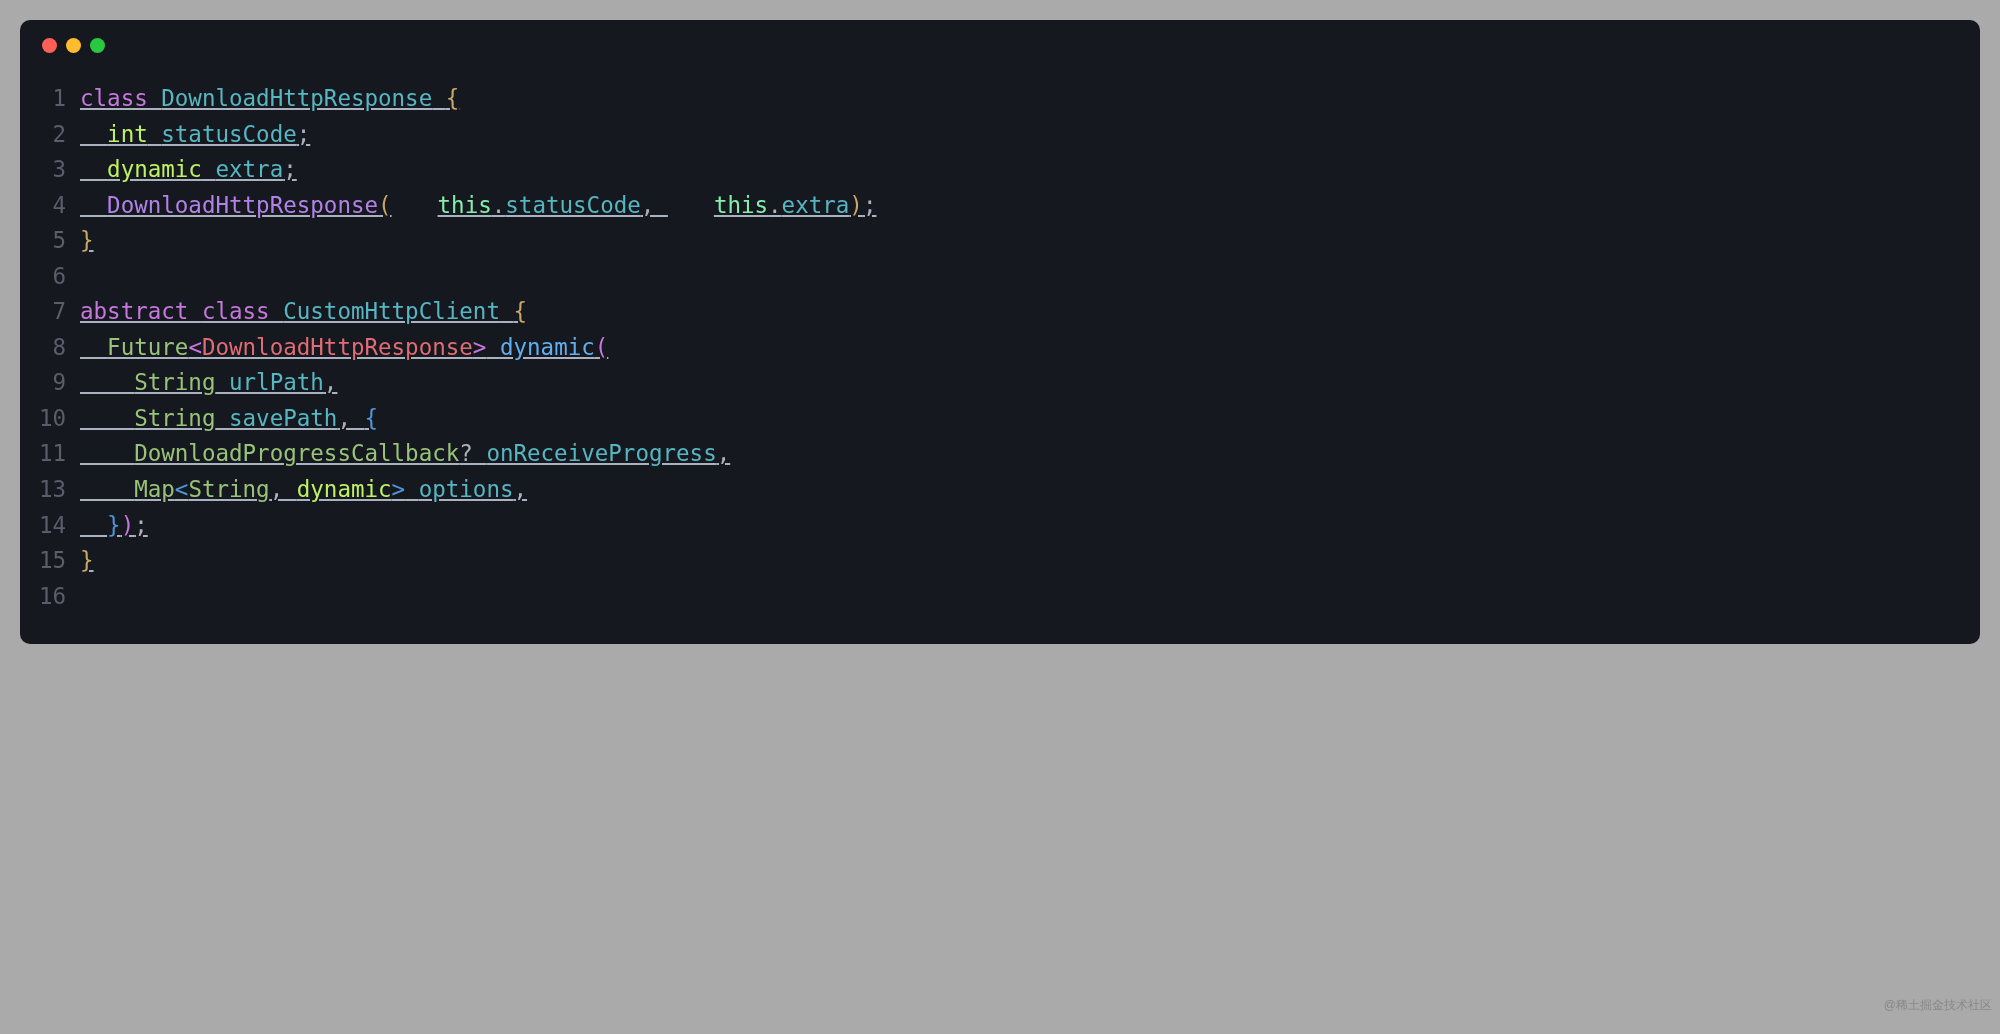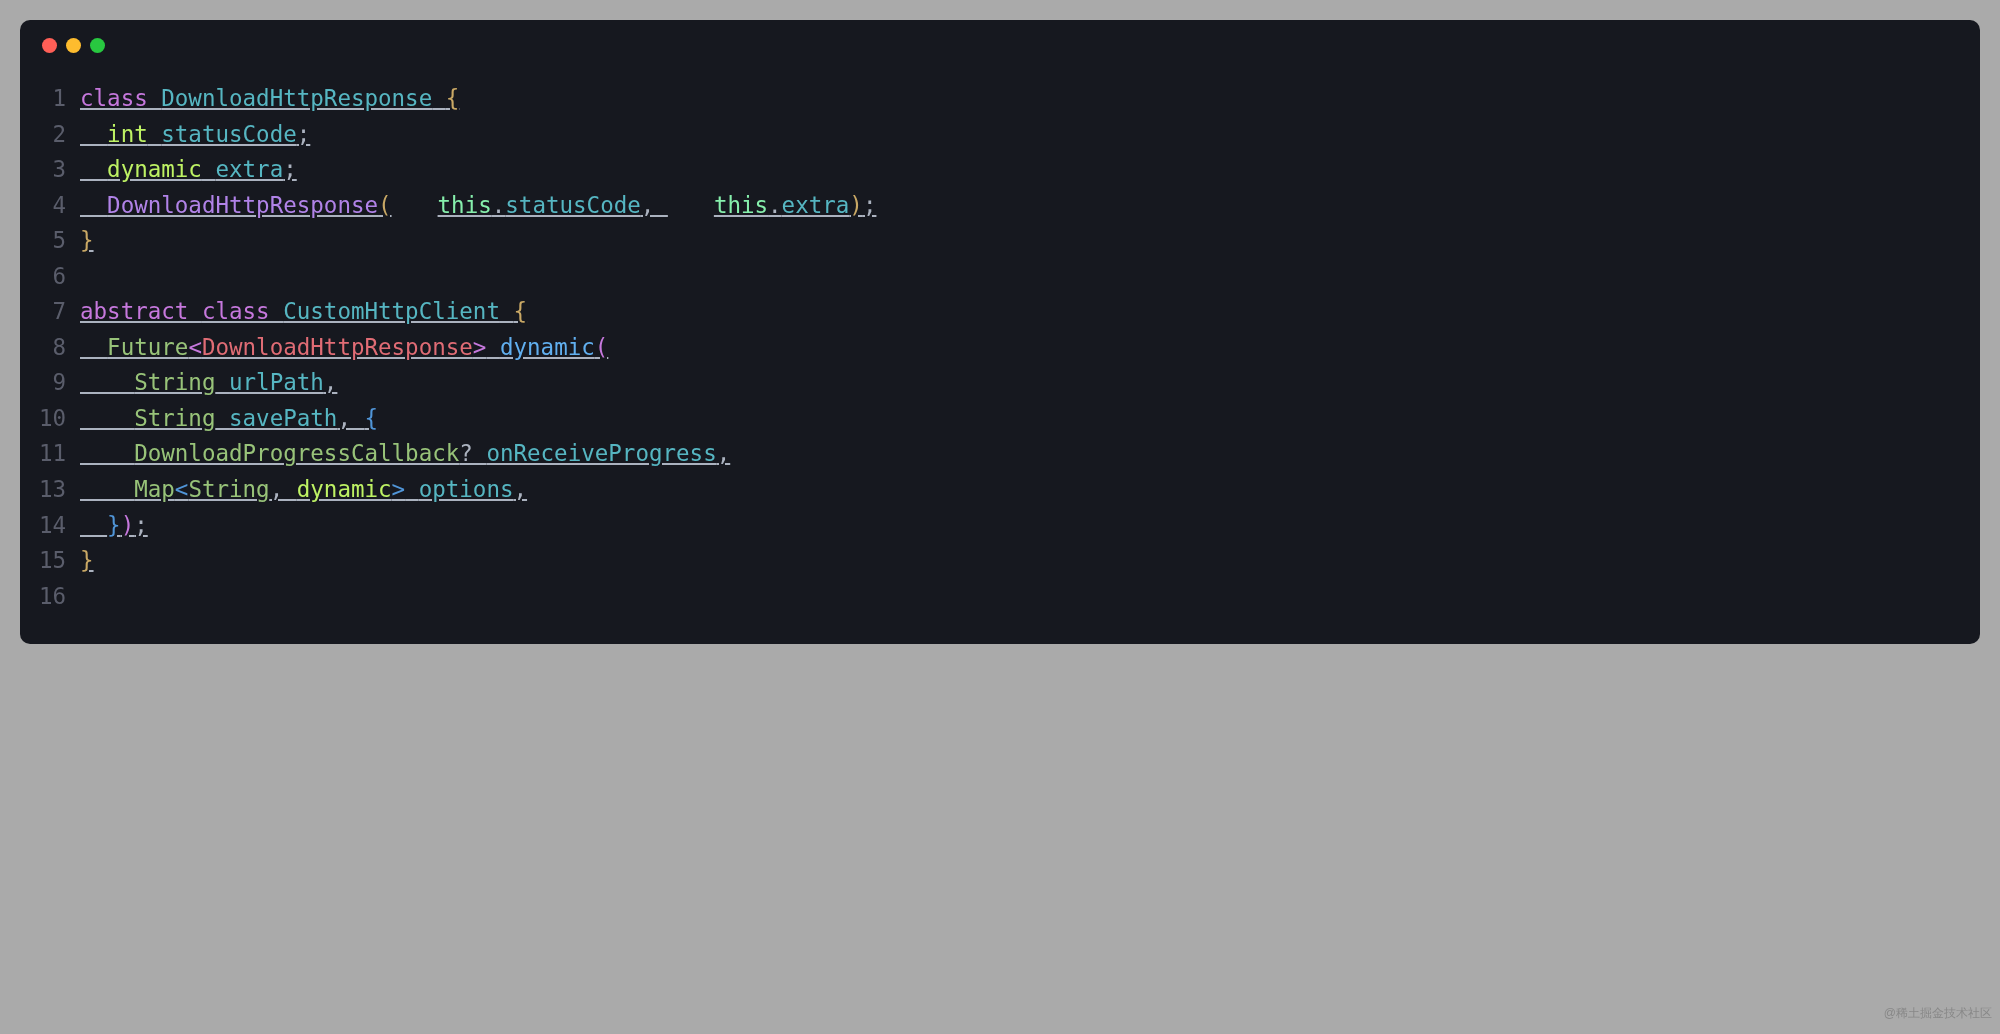--- a/index.html
+++ b/index.html
@@ -60,21 +60,21 @@
     .fn-blue { color: #61afef; }         
     .prop-teal { color: #56b6c2; }       
     .ctor-purple { color: #b183e8; }     
     .this-red { color: #86efac; margin-left: 46px; }        
     .punct { color: #abb2bf; }
     .punct-gold { color: #c9a865; }
     .punct-mag { color: #c678dd; }
     .punct-blue { color: #5095d8; }
     .footer-credit {
       position: fixed;
-      bottom: 12px;
+      bottom: 20px;
       right: 8px;
       color: #888;
       font-size: 12px;
       font-family: sans-serif;
     }
   </style>
 </head>
 <body>
 
 <div class="code-window">

